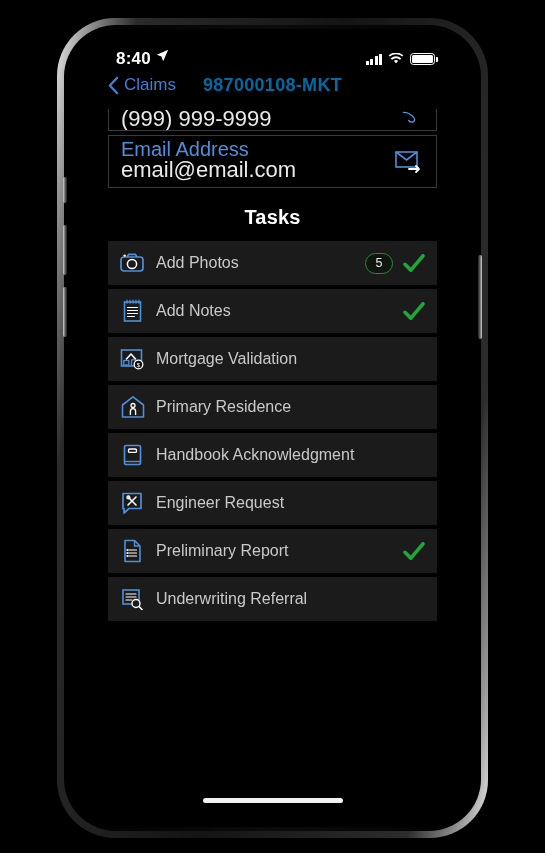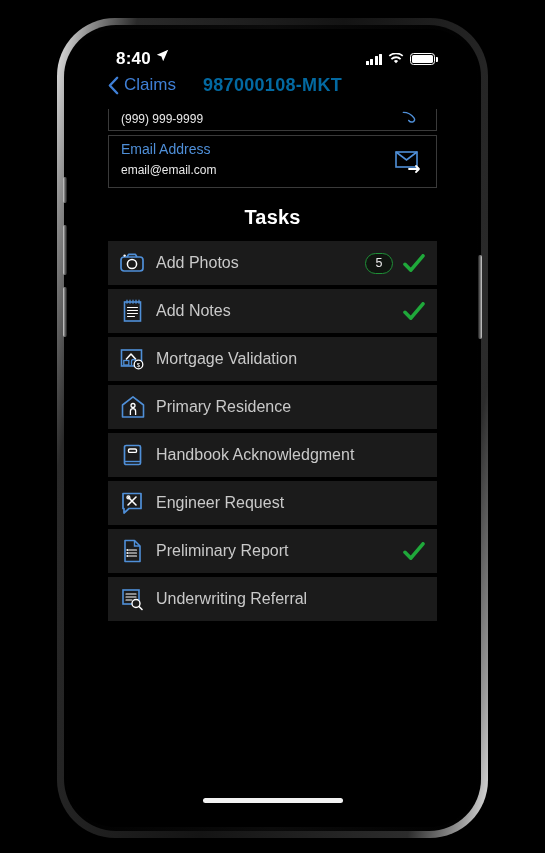--- a/index.html
+++ b/index.html
@@ -73,22 +73,22 @@
   .content{position:absolute;left:0;right:0;top:66px;bottom:28px;overflow:hidden;}
 
   .field{
     margin:0 6px;border:1px solid #3a3a3a;box-sizing:border-box;
     display:flex;align-items:center;justify-content:space-between;
     padding:5px 12px 7px 12px;background:#000;
   }
   .field.cut{border-top:none;height:22px;padding-top:0;overflow:hidden;align-items:flex-start;}
   .field + .field{margin-top:4px;}
   .field-text{display:flex;flex-direction:column;gap:2px;min-width:0;}
-  .field-label{color:#4f8fd8;font-size:14px;line-height:17px;}
-  .field-value{color:#e9e9e9;font-size:12px;line-height:20px;}
+  .field-label{color:#4f8fd8;font-size:20px;line-height:17px;}
+  .field-value{color:#e9e9e9;font-size:22px;line-height:20px;}
   .field-action{flex:0 0 auto;margin-left:10px;display:flex;align-items:center;cursor:pointer;}
 
   .section-title{
     text-align:center;color:#fff;font-size:20px;font-weight:bold;
     margin:18px 0 12px 0;letter-spacing:.2px;
   }
 
   .task-list{display:flex;flex-direction:column;gap:4px;padding:0 6px;}
   .task{
     background:#1b1b1b;height:44px;display:flex;align-items:center;

